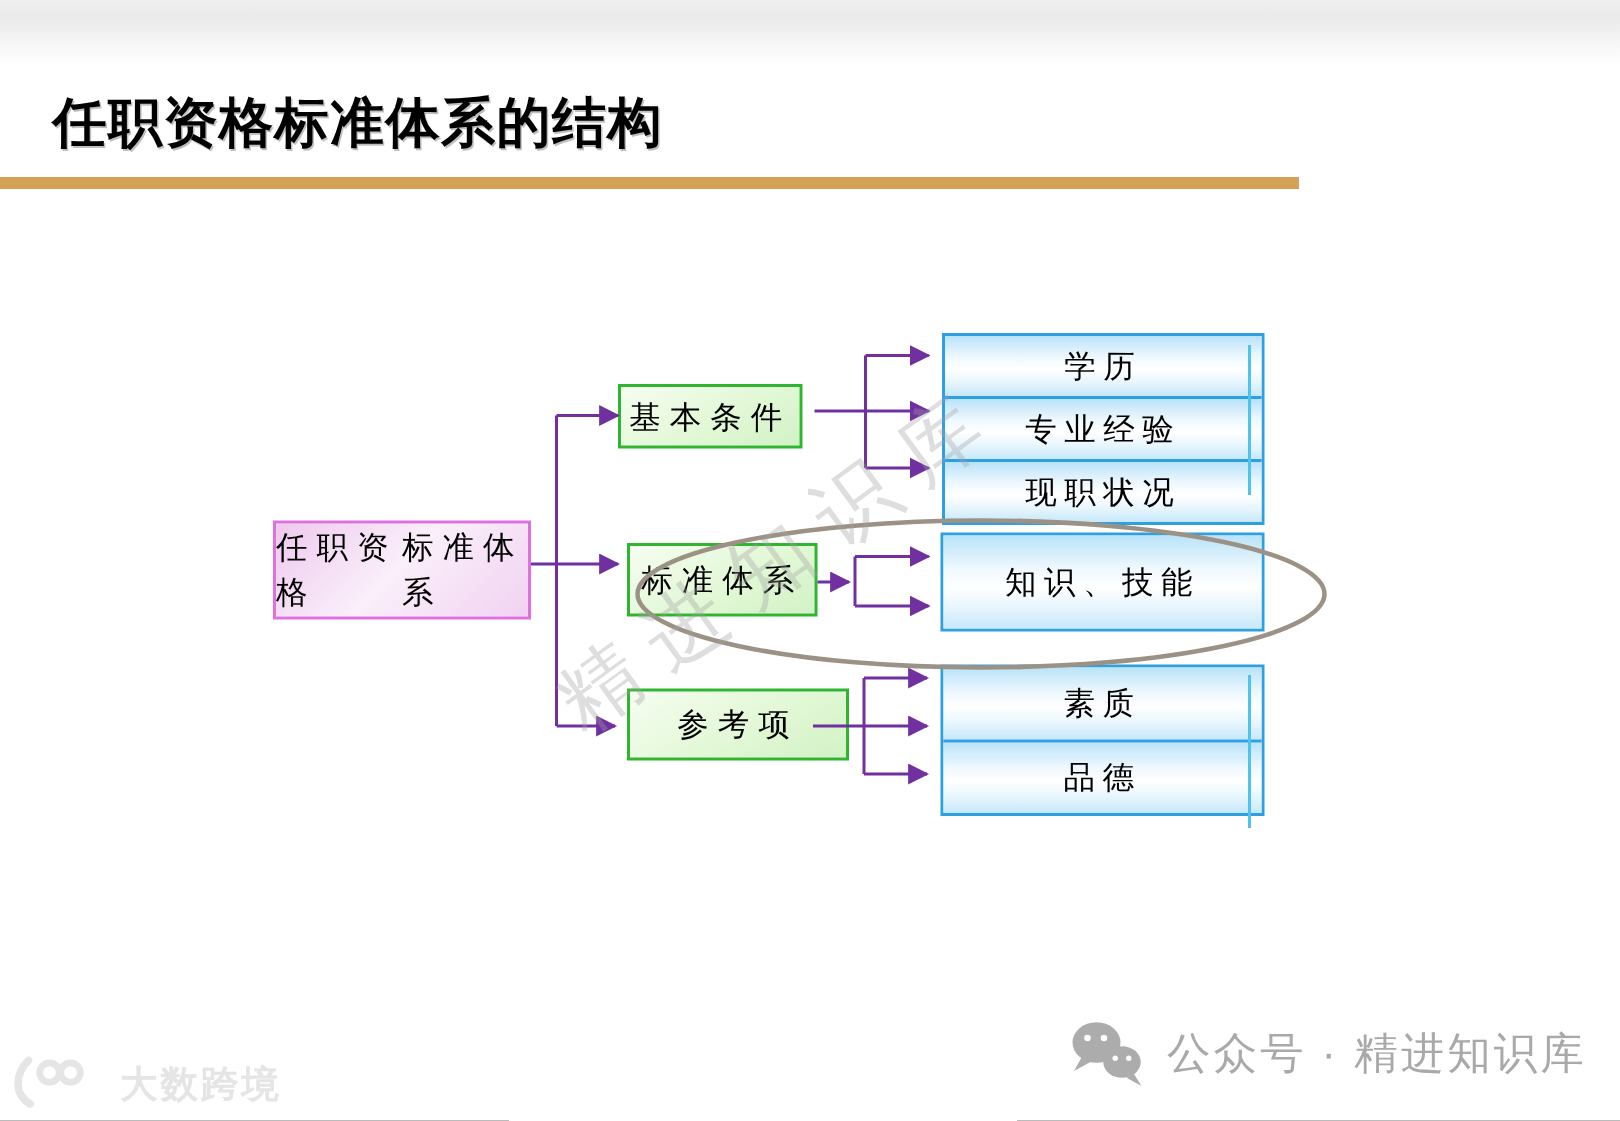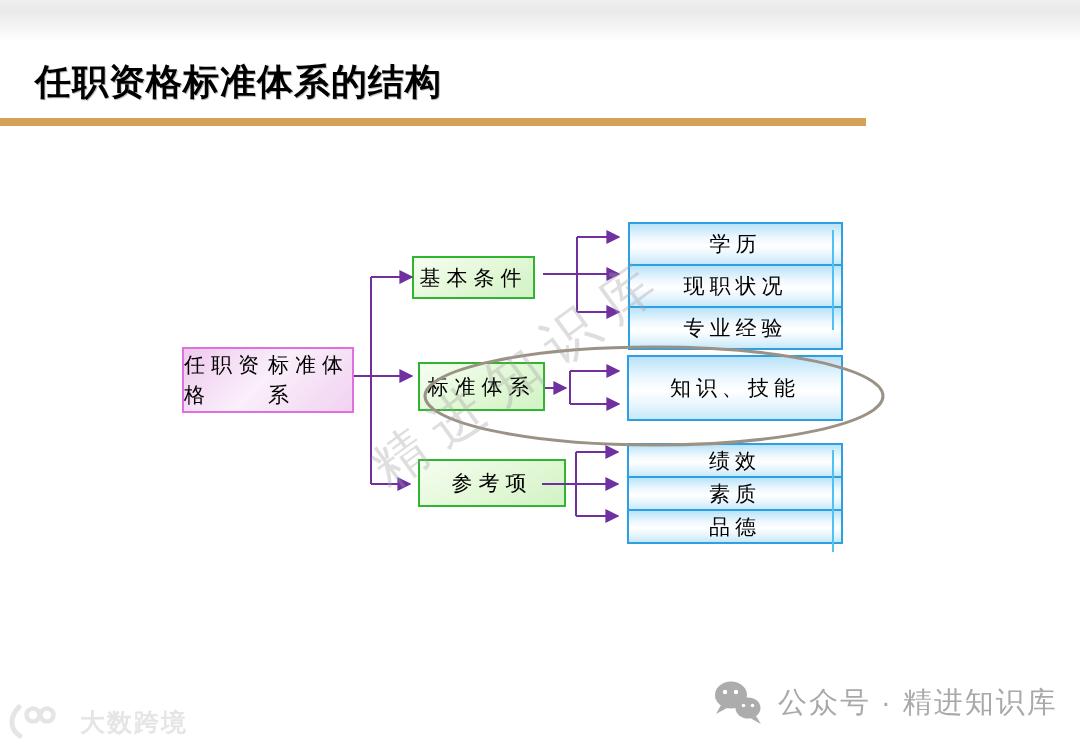--- a/index.html
+++ b/index.html
@@ -126,30 +126,29 @@
     <span>任职资格</span>
     <span>标准体系</span>
   </div>
 
   <div class="node green-node g1">基本条件</div>
   <div class="node green-node g2">标准体系</div>
   <div class="node green-node g3">参考项</div>
 
   <div class="blue-group b1">
     <div class="blue-row">学历</div>
+    <div class="blue-row">专业经验</div>
     <div class="blue-row">现职状况</div>
-    <div class="blue-row">专业经验</div>
   </div>
 
   <div class="blue-group b2">
     <div class="blue-row">知识、技能</div>
   </div>
 
   <div class="blue-group b3">
-    <div class="blue-row">绩效</div>
     <div class="blue-row">素质</div>
     <div class="blue-row">品德</div>
   </div>
 
   <div class="watermark">精进知识库</div>
 
   <div class="footer-left">
     <svg width="50" height="36" viewBox="0 0 50 36">
       <path d="M13,3 C4,12 3,25 14,32" stroke="#E5E5E5" stroke-width="5" fill="none" stroke-linecap="round"></path>
       <circle cx="27" cy="11" r="6.5" stroke="#E5E5E5" stroke-width="4.5" fill="none"></circle>

